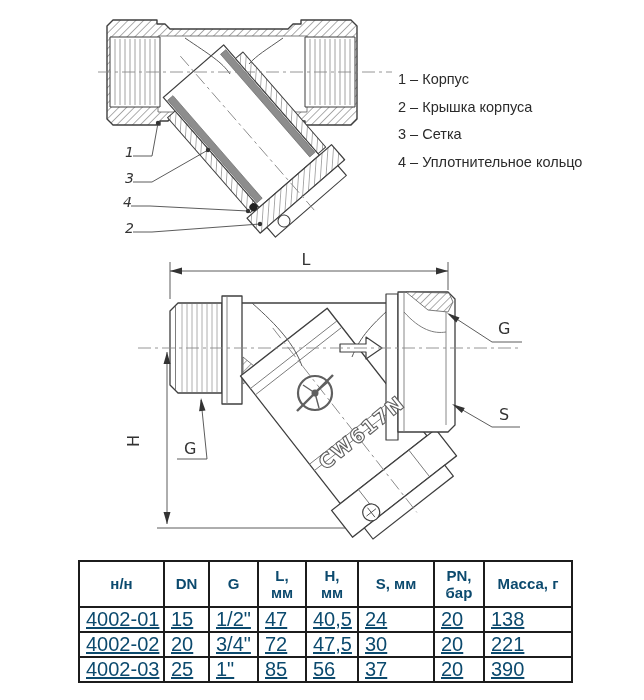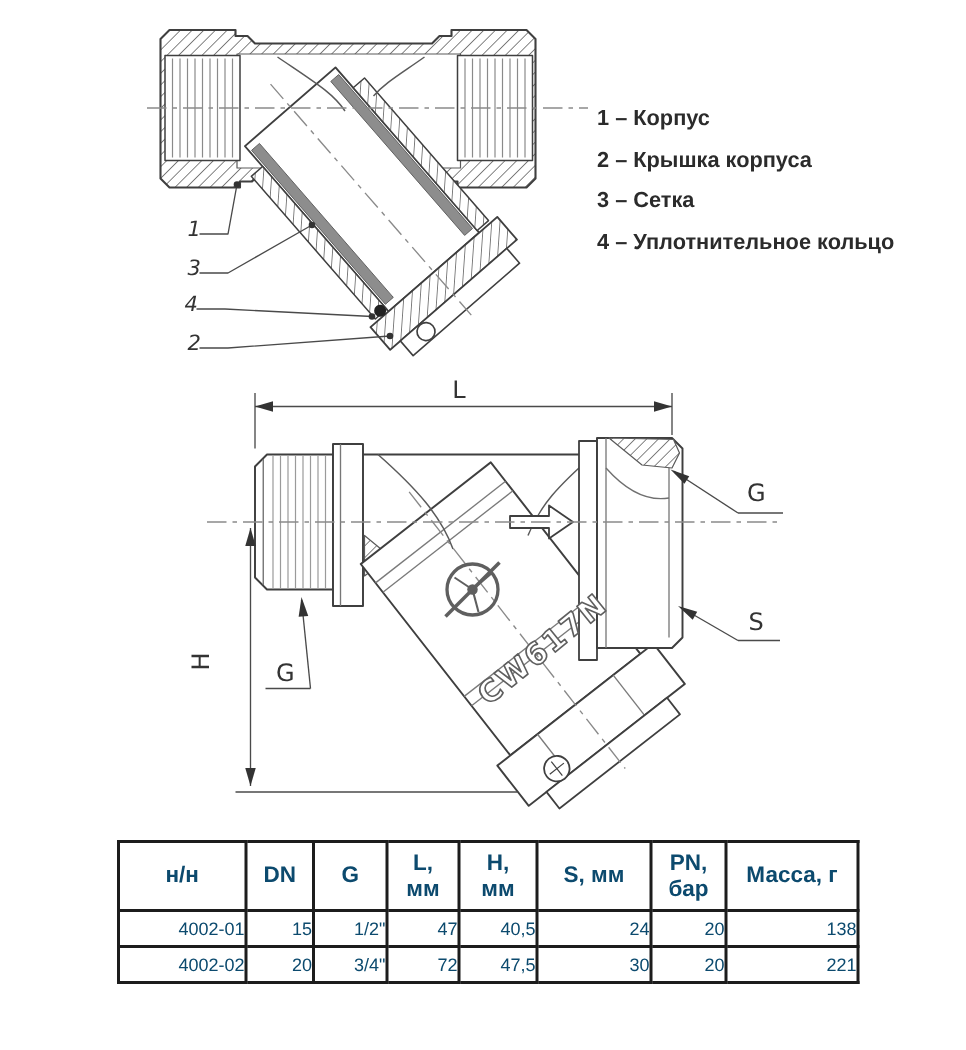--- a/index.html
+++ b/index.html
@@ -1,34 +1,34 @@
 <!DOCTYPE html>
 <html><head>
 <meta charset="utf-8">
 <style>
   html,body{margin:0;padding:0;}
   .page{
     position:relative;width:644px;height:700px;background:#ffffff;
     font-family:"Liberation Sans", sans-serif;color:#1f1f1f;overflow:hidden;
   }
   .drawing-svg{position:absolute;left:0;top:0;}
-  .legend{position:absolute;left:398px;top:66px;font-size:14.5px;font-weight:700;color:#2b2b2b;}
+  .legend{position:absolute;left:398px;top:66px;font-size:14.5px;font-weight:400;color:#2b2b2b;}
   .legend-item{line-height:27.5px;white-space:nowrap;}
   table.spec{
     position:absolute;left:78px;top:560px;border-collapse:collapse;table-layout:fixed;
     font-family:"Liberation Sans", sans-serif;color:#0c4a6e;
   }
   table.spec th, table.spec td{border:2px solid #1c1c1c;overflow:hidden;}
   table.spec th{
     font-size:15px;font-weight:bold;text-align:center;vertical-align:middle;
     white-space:pre-line;line-height:1.15;height:44px;padding:0 2px;
   }
   table.spec td{
-    font-size:12px;font-weight:normal;text-align:right;vertical-align:middle;
-    height:22px;padding:0 0 0 6px;white-space:nowrap;
+    font-size:20px;font-weight:normal;text-align:left;vertical-align:middle;
+    height:22px;padding:0 0 0 6px;white-space:nowrap;text-decoration:underline;
   }
   svg text{font-family:"DejaVu Sans", sans-serif;}
   .dimtxt{font-size:16px;fill:#333;}
   .callout{font-size:14px;font-style:italic;fill:#333;}
 </style>
 </head>
 <body>
 
 <div class="page">
 
@@ -269,15 +269,25 @@
       <tr>
         <td>4002-02</td>
         <td>20</td>
         <td>3/4"</td>
         <td>72</td>
         <td>47,5</td>
         <td>30</td>
         <td>20</td>
         <td>221</td>
       </tr>
+      <tr>
+        <td>4002-03</td>
+        <td>25</td>
+        <td>1"</td>
+        <td>85</td>
+        <td>56</td>
+        <td>37</td>
+        <td>20</td>
+        <td>390</td>
+      </tr>
     </tbody>
   </table>
 </div>
 
 </body></html>

